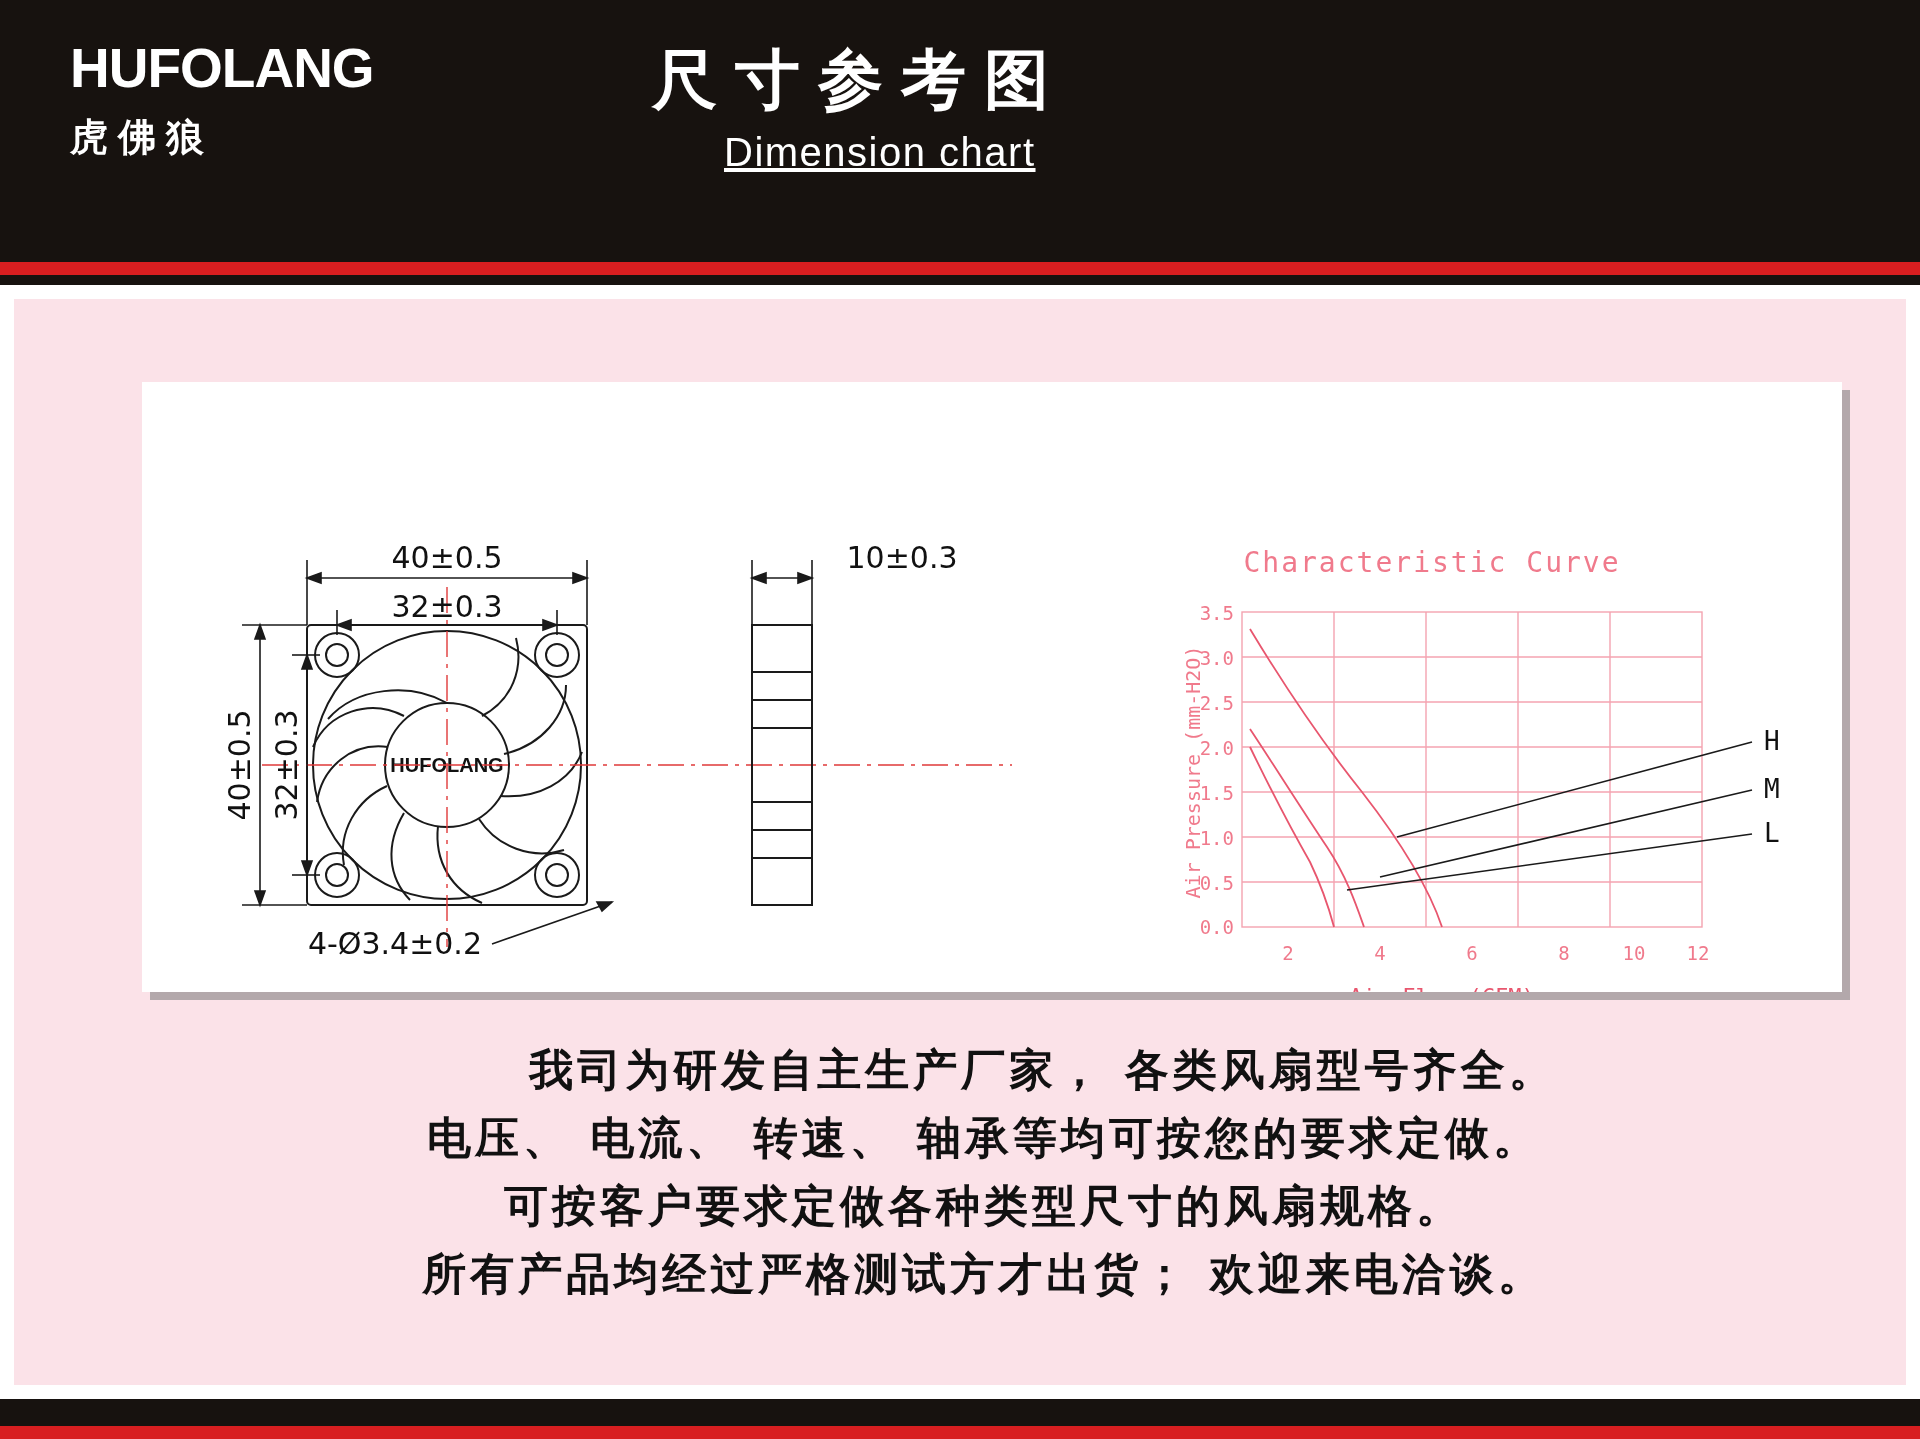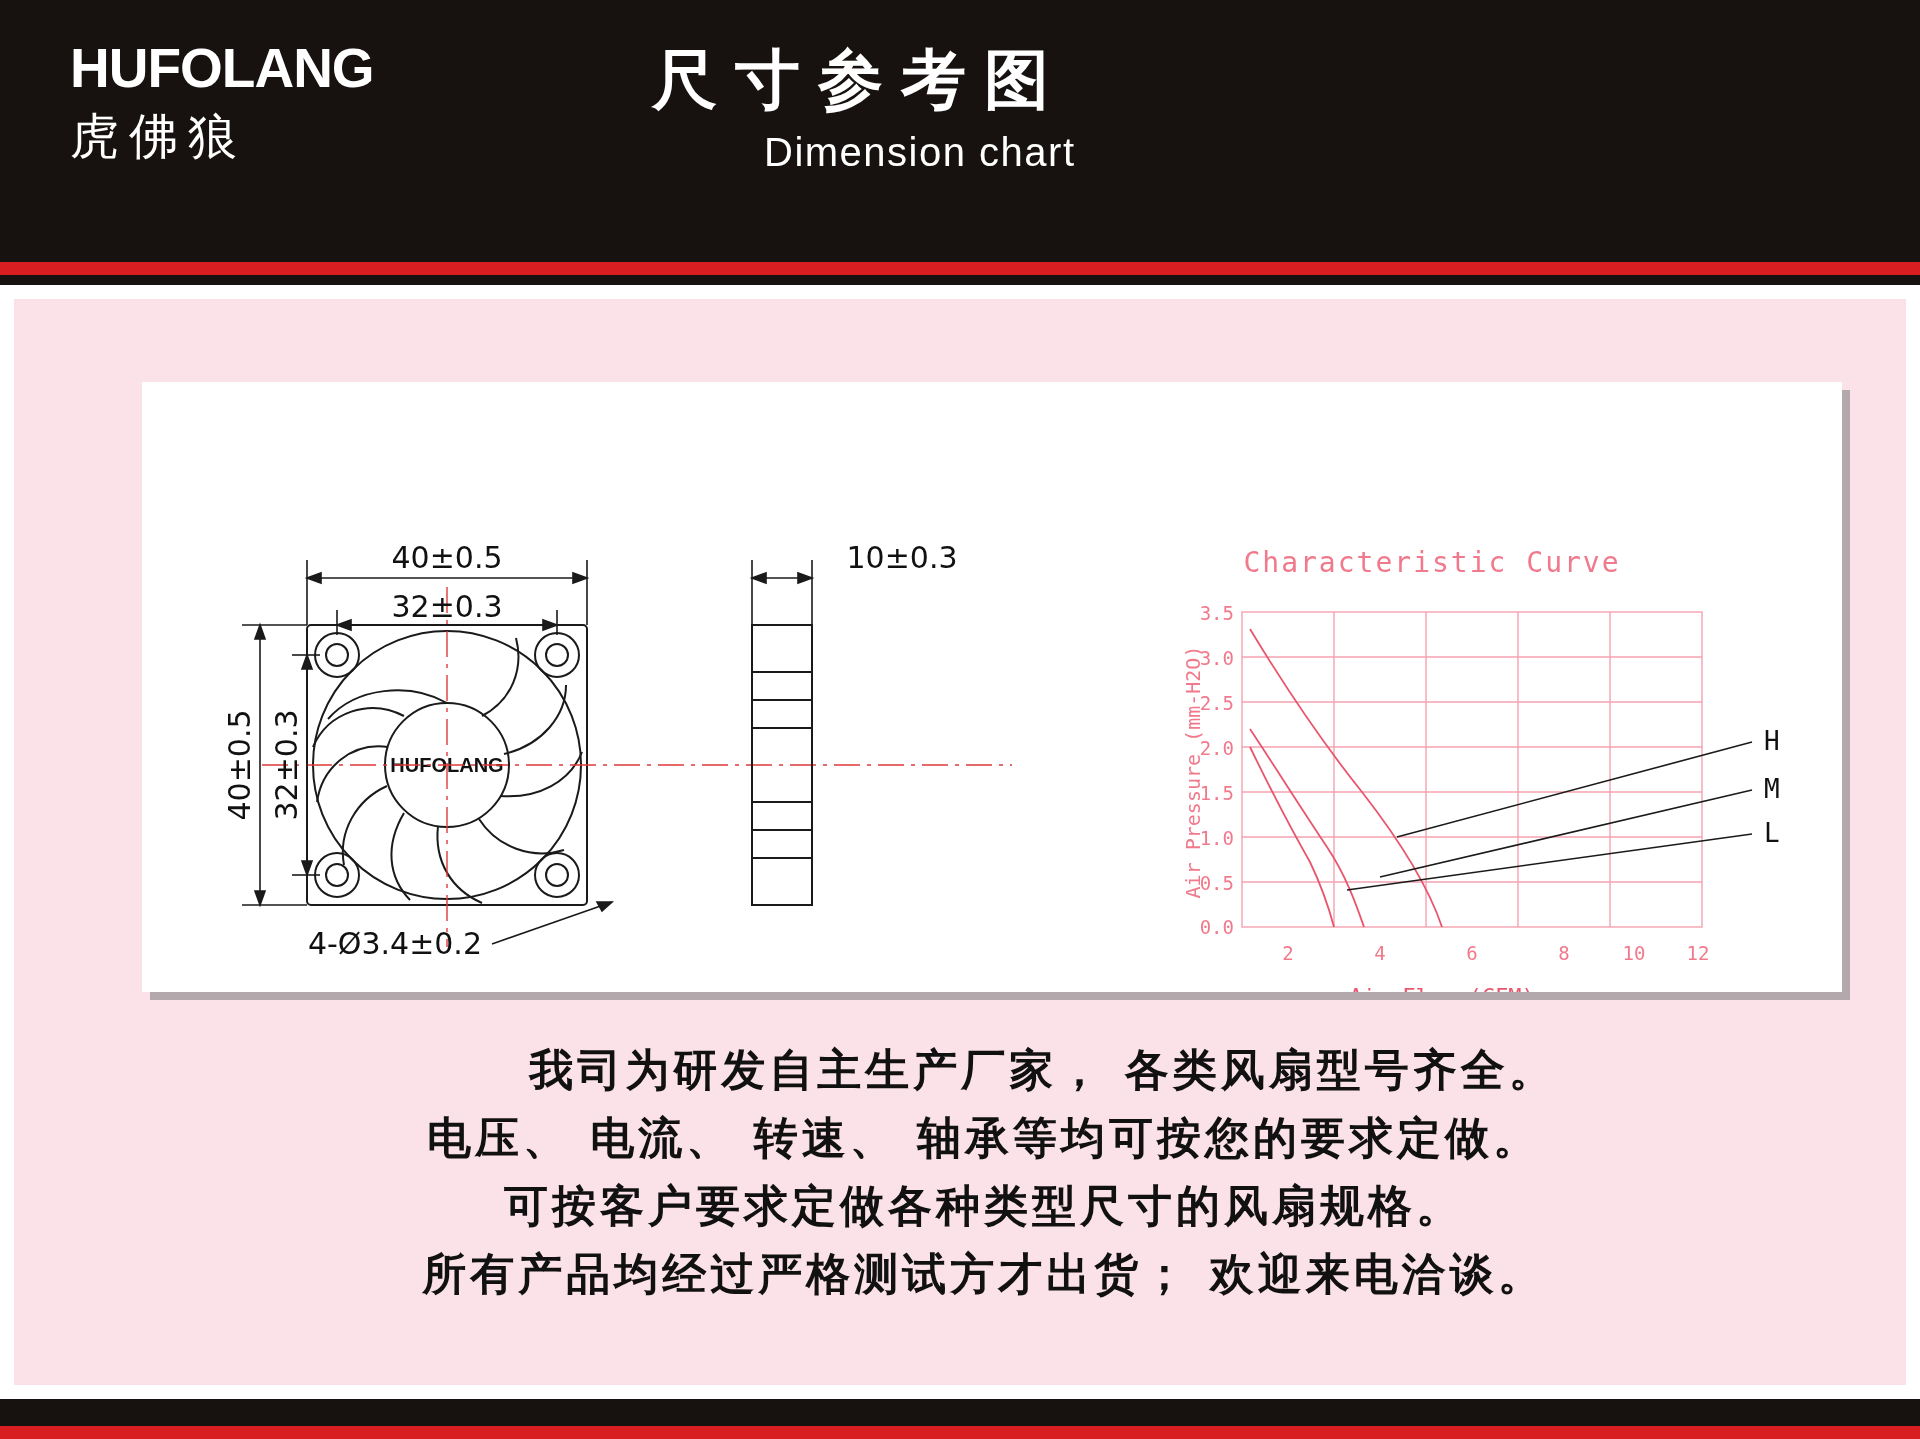--- a/index.html
+++ b/index.html
@@ -3,23 +3,23 @@
 <meta charset="utf-8">
 <style>
   html,body{margin:0;padding:0;background:#ffffff;}
   body{width:1920px;height:1439px;font-family:"Liberation Sans",sans-serif;overflow:hidden;}
   .page{position:relative;width:1920px;height:1439px;background:#e5e5e5;}
 
   
   .header{position:absolute;left:0;top:0;width:1920px;height:262px;background:#17120f;}
   .logo-block{position:absolute;left:70px;top:38px;width:360px;color:#fff;}
   .logo-latin{font-size:55px;font-weight:700;letter-spacing:-1px;line-height:60px;font-family:"Liberation Sans",sans-serif;}
-  .logo-cn{font-size:49px;font-weight:400;letter-spacing:10px;line-height:70px;margin-top:4px;font-family:"DejaVu Sans",sans-serif;}
+  .logo-cn{font-size:38px;font-weight:700;letter-spacing:10px;line-height:70px;margin-top:4px;font-family:"DejaVu Sans",sans-serif;}
   .title-cn{position:absolute;left:652px;top:36px;color:#fff;font-size:65px;font-weight:700;letter-spacing:18px;font-family:"DejaVu Sans",sans-serif;}
-  .title-en{position:absolute;left:764px;top:130px;color:#fff;font-size:40px;letter-spacing:1.5px;font-family:"Liberation Sans",sans-serif;}
+  .title-en{position:absolute;left:724px;top:130px;color:#fff;font-size:40px;letter-spacing:1.5px;font-family:"Liberation Sans",sans-serif;text-decoration:underline;}
 
   .bar-red{position:absolute;left:0;top:262px;width:1920px;height:13px;background:#d81e20;}
   .bar-dark{position:absolute;left:0;top:275px;width:1920px;height:10px;background:#17120f;}
 
   
   .body-area{position:absolute;left:0;top:285px;width:1920px;height:1114px;background:#fbe2e8;box-sizing:border-box;border:14px solid #ffffff;}
   .footer-dark{position:absolute;left:0;top:1399px;width:1920px;height:27px;background:#17120f;}
   .footer-red{position:absolute;left:0;top:1426px;width:1920px;height:13px;background:#d81e20;}
 
   

